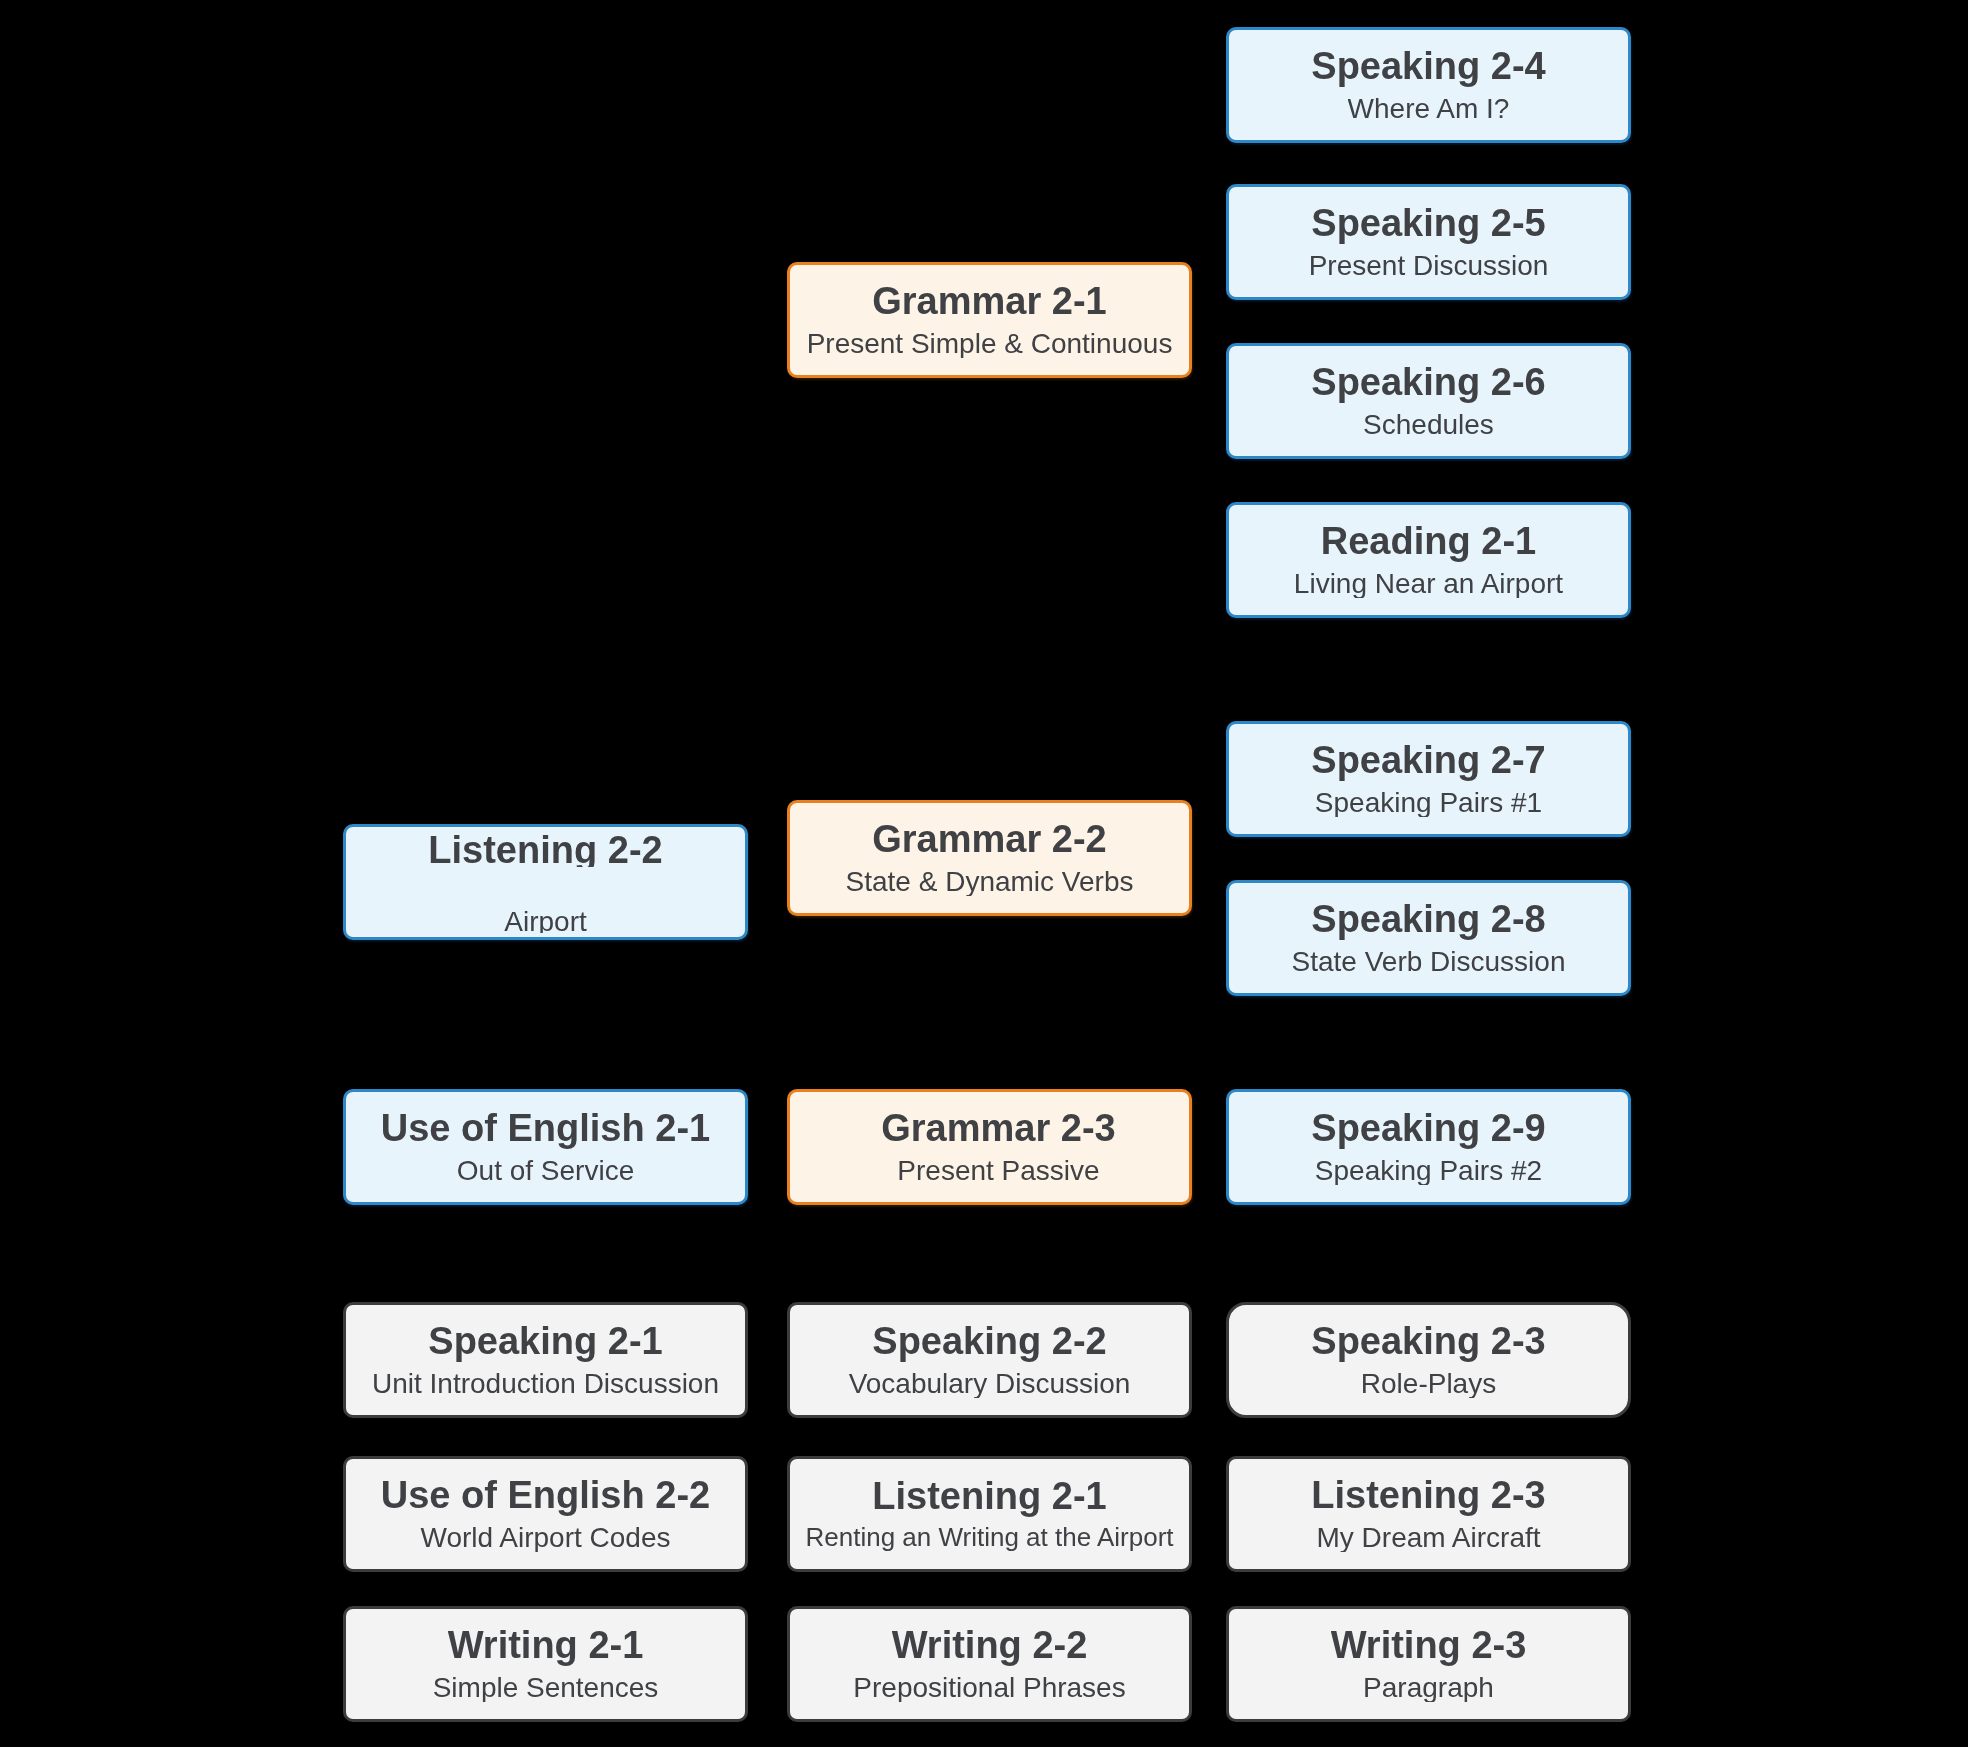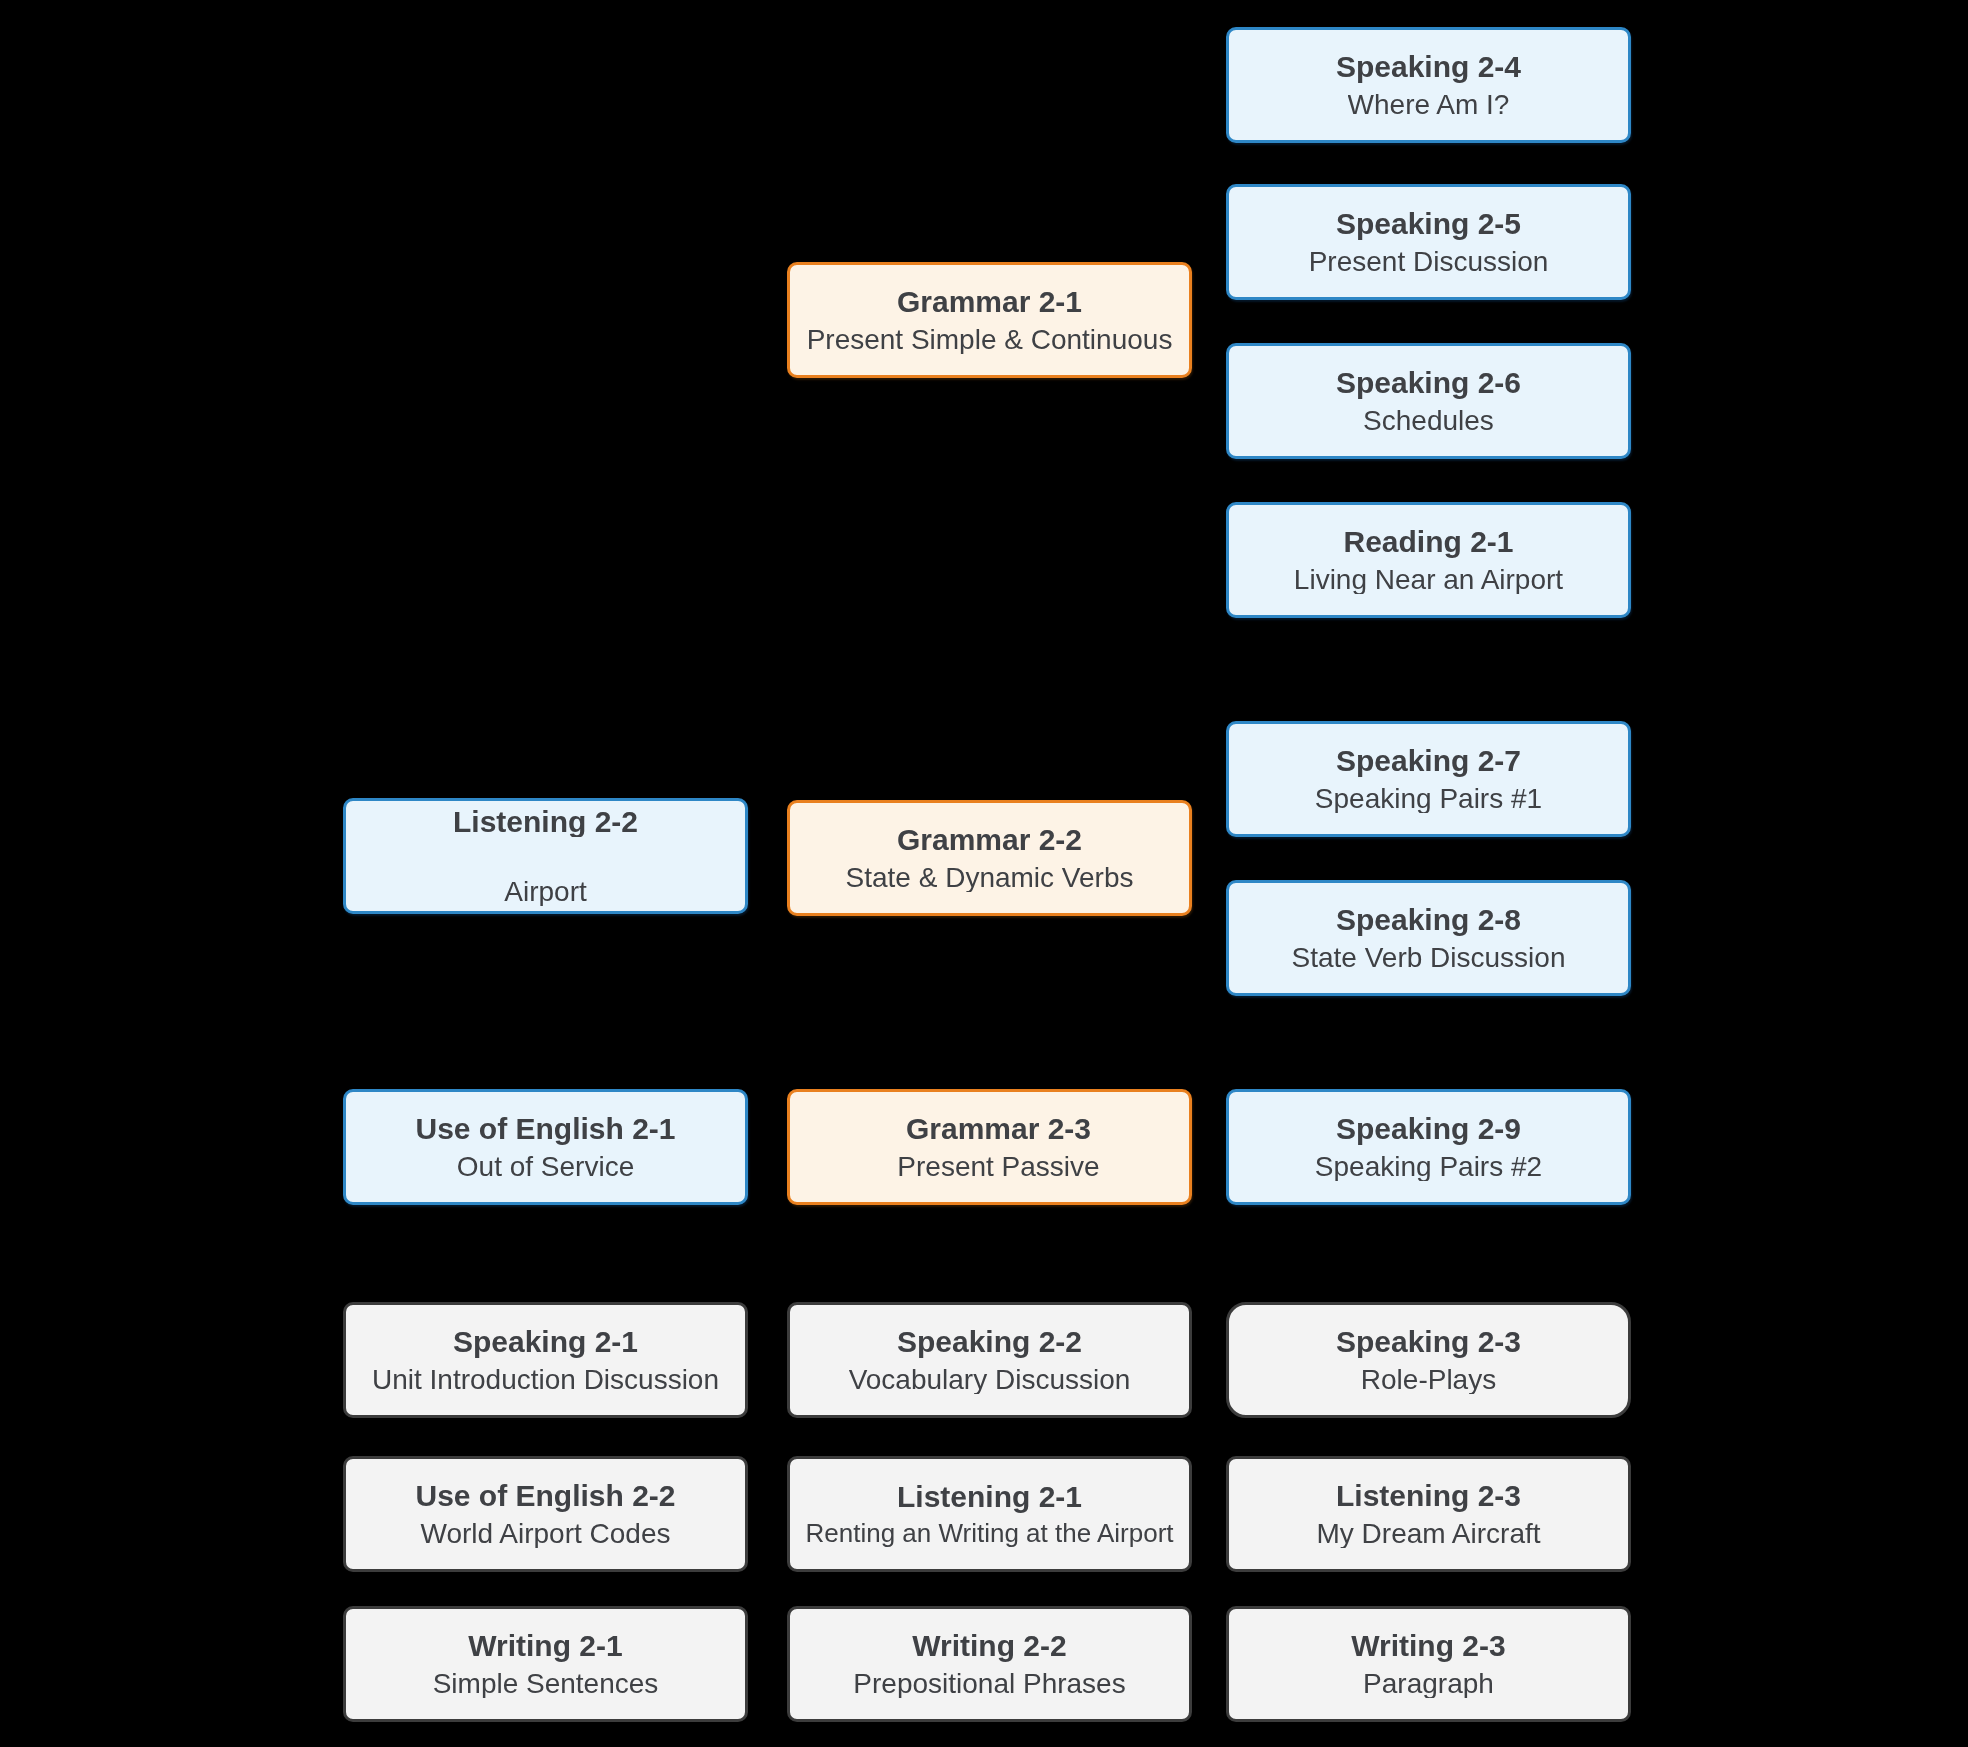--- a/index.html
+++ b/index.html
@@ -28,21 +28,21 @@
     justify-content: center;
     gap: 7px;
     padding: 4px 14px;
     text-align: center;
     color: #3f4145;
   }
   .node.blue   { border-color: #2e87c6; background: #e8f4fc; box-shadow: 1px 2px 2px rgba(10,40,70,0.55); }
   .node.orange { border-color: #e9801f; background: #fdf3e6; box-shadow: 1px 2px 2px rgba(70,40,10,0.55); }
   .node.gray   { border-color: #3c3c3c; background: #f3f3f3; box-shadow: 2px 3px 2px rgba(0,0,0,0.6); }
   .node-title {
-    font-size: 30px;
+    font-size: 38px;
     font-weight: bold;
     line-height: 1.05;
     white-space: nowrap;
     max-width: 380px;
     overflow: hidden;
   }
   .node-subtitle {
     font-size: 28px;
     font-weight: normal;
     line-height: 1.05;
@@ -79,21 +79,21 @@
   <div class="node blue" style="left:1226px; top:502px;">
     <div class="node-title">Reading 2-1</div>
     <div class="node-subtitle">Living Near an Airport</div>
   </div>
 
   <div class="node blue" style="left:1226px; top:721px;">
     <div class="node-title">Speaking 2-7</div>
     <div class="node-subtitle">Speaking Pairs #1</div>
   </div>
 
-  <div class="node blue" style="left:343px; top:798px;gap:40px;">
+  <div class="node blue" style="left:343px; top:824px;gap:40px;">
     <div class="node-title">Listening 2-2</div>
     <div class="node-subtitle">Airport</div>
   </div>
 
   <div class="node orange" style="left:787px; top:800px;">
     <div class="node-title">Grammar 2-2</div>
     <div class="node-subtitle">State &amp; Dynamic Verbs</div>
   </div>
 
   <div class="node blue" style="left:1226px; top:880px;">

